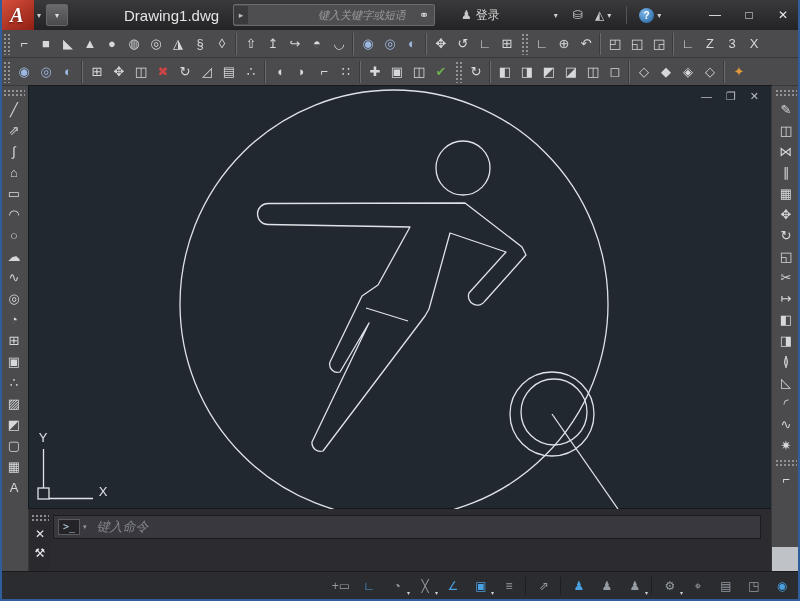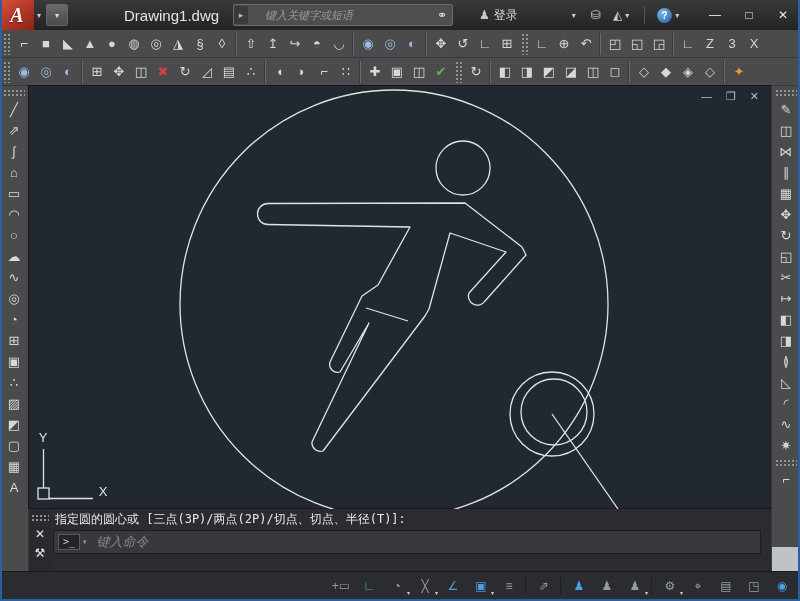--- a/index.html
+++ b/index.html
@@ -19,22 +19,22 @@
   .dd{font-size:8px;color:#cfcfcf;margin:0 3px;font-style:normal;}
   .qa-btn{width:20px;height:20px;margin-left:2px;border:1px solid #666;border-radius:2px;
     background:linear-gradient(#6a6a6c,#4a4a4c);display:flex;align-items:center;
     justify-content:center;font-size:8px;color:#e0e0e0;}
   .doc-title{font-size:15px;color:#e4e4e4;padding:0 0 0 56px;white-space:nowrap;}
   .search{display:flex;align-items:center;margin-left:14px;height:20px;
     border:1px solid #6b6b6d;background:#4e4e50;border-radius:2px;}
   .search-go{width:14px;height:18px;display:flex;align-items:center;justify-content:center;
     font-size:9px;color:#bbb;background:#3a3a3c;}
   .search input{width:150px;height:16px;border:0;outline:0;background:#4e4e50;
-    color:#cfcfcf;font-style:italic;font-size:11px;padding:0 17px;
-    font-family:"Liberation Sans",sans-serif;}
+    color:#cfcfcf;font-style:italic;font-size:11px;padding:0 8px;
+    font-family:"Liberation Sans",sans-serif;text-align:right;}
   .search input::placeholder{color:#9a9a9a;}
   .binocs{width:20px;text-align:center;font-size:12px;color:#d8d8d8;}
   .signin{display:flex;align-items:center;gap:4px;margin-left:16px;font-size:12px;}
   .ticon{font-size:12px;color:#c8c8c8;margin-left:12px;}
   .tsep-v{width:1px;height:18px;background:#555;margin:0 8px 0 12px;}
   .help-circle{width:15px;height:15px;border-radius:50%;margin-left:4px;
     background:radial-gradient(circle at 35% 30%,#7db6e8,#1d5e9e);color:#fff;
     font-size:10px;font-weight:bold;display:flex;align-items:center;justify-content:center;}
   .winbtns{margin-left:auto;display:flex;}
   .winbtn{width:34px;height:24px;display:flex;align-items:center;justify-content:center;
@@ -266,21 +266,21 @@
         </div>
       </div>
 
       <div class="cmd">
         <div class="cmd-rail">
             <span class="grip"></span>
             <span class="tbtn">✕</span>
             <span class="tbtn">⚒</span>
           </div>
         <div class="cmd-body">
-          <div class="cmd-history"><div class="cmd-line">指定圆的圆心或 [三点(3P)/两点(2P)/切点、切点、半径(T)]:</div></div>
+          <div class="cmd-history"></div>
           <div class="cmd-input-row">
             <span class="prompt-chip">&gt;_</span>
             <span class="prompt-dd">▾</span>
             <span class="cmd-placeholder">键入命令</span>
           </div>
         </div>
       </div>
     </div>
 
     <div class="vrail right">

